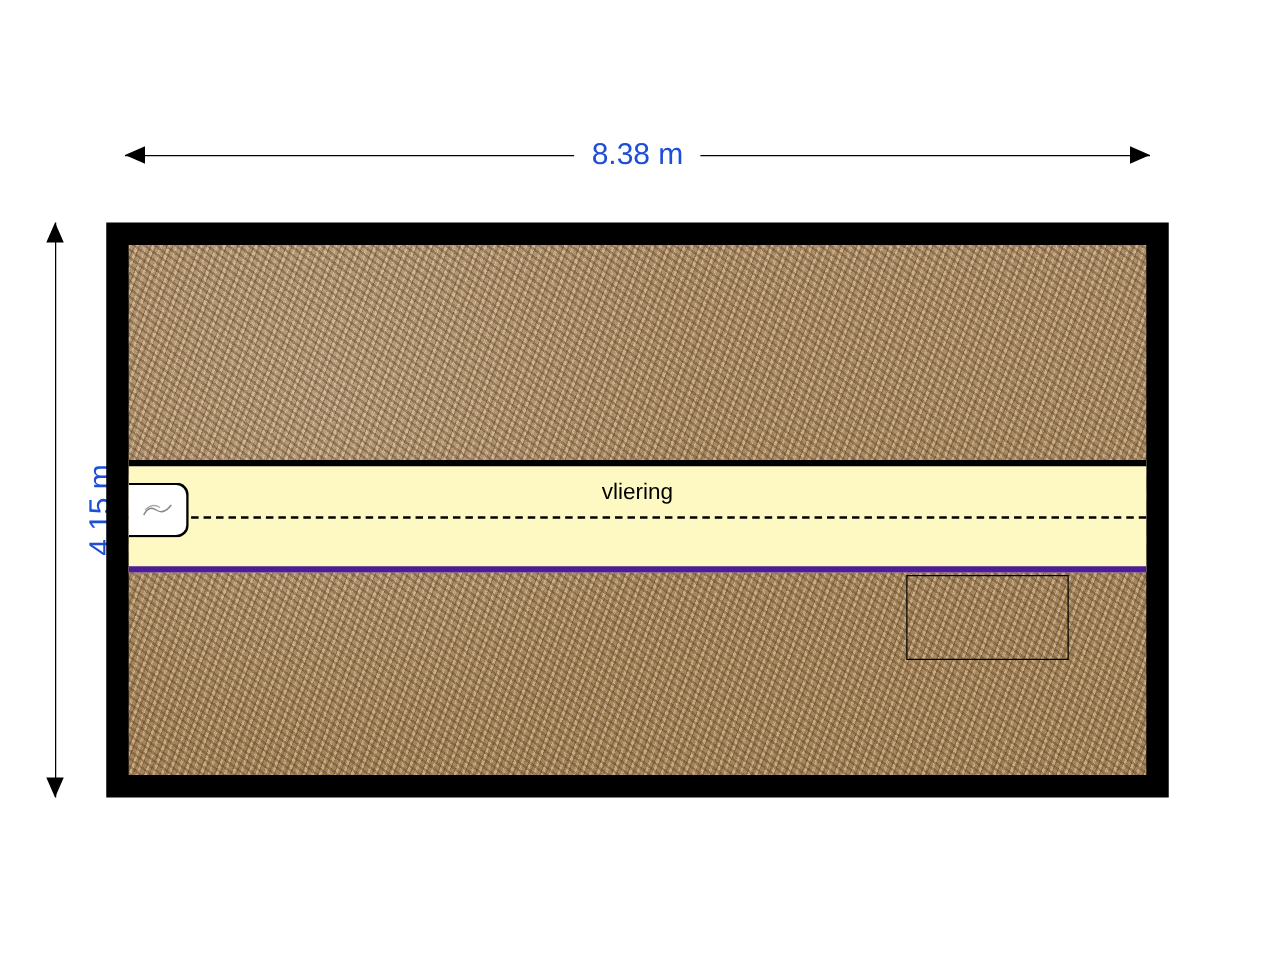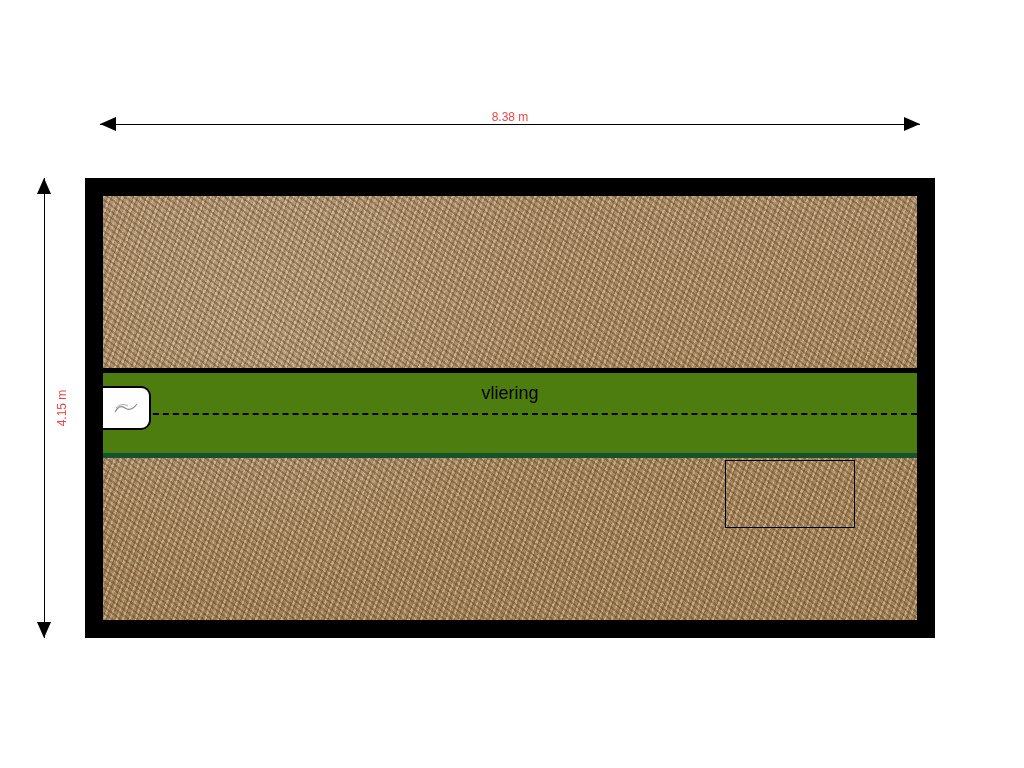--- a/index.html
+++ b/index.html
@@ -13,22 +13,22 @@
   }
   .stage {
     position: relative;
     width: 1024px;
     height: 768px;
   }
 
   
   .dim {
     position: absolute;
-    color: #ef4444;
-    font-size: 12px;
+    color: #1d4ed8;
+    font-size: 24px;
   }
   .dim-h {
     left: 100px;
     top: 110px;
     width: 820px;
     height: 30px;
   }
   .dim-h .line {
     position: absolute;
     top: 14px;
@@ -118,23 +118,23 @@
     background-blend-mode: normal, normal, normal, normal, normal;
   }
 
   
   .band {
     position: absolute;
     left: 18px;
     right: 18px;
     top: 190px;
     height: 80px;
-    background: #4d7c0f;
+    background: #fef9c3;
     border-top: 5px solid #000;
-    border-bottom: 5px solid #14532d;
+    border-bottom: 5px solid #4c1d95;
     box-sizing: content-box;
   }
   .band-line {
     position: absolute;
     left: 0;
     right: 0;
     top: 40px;
     border-top: 2px dashed #000;
   }
   .band-label-top,

